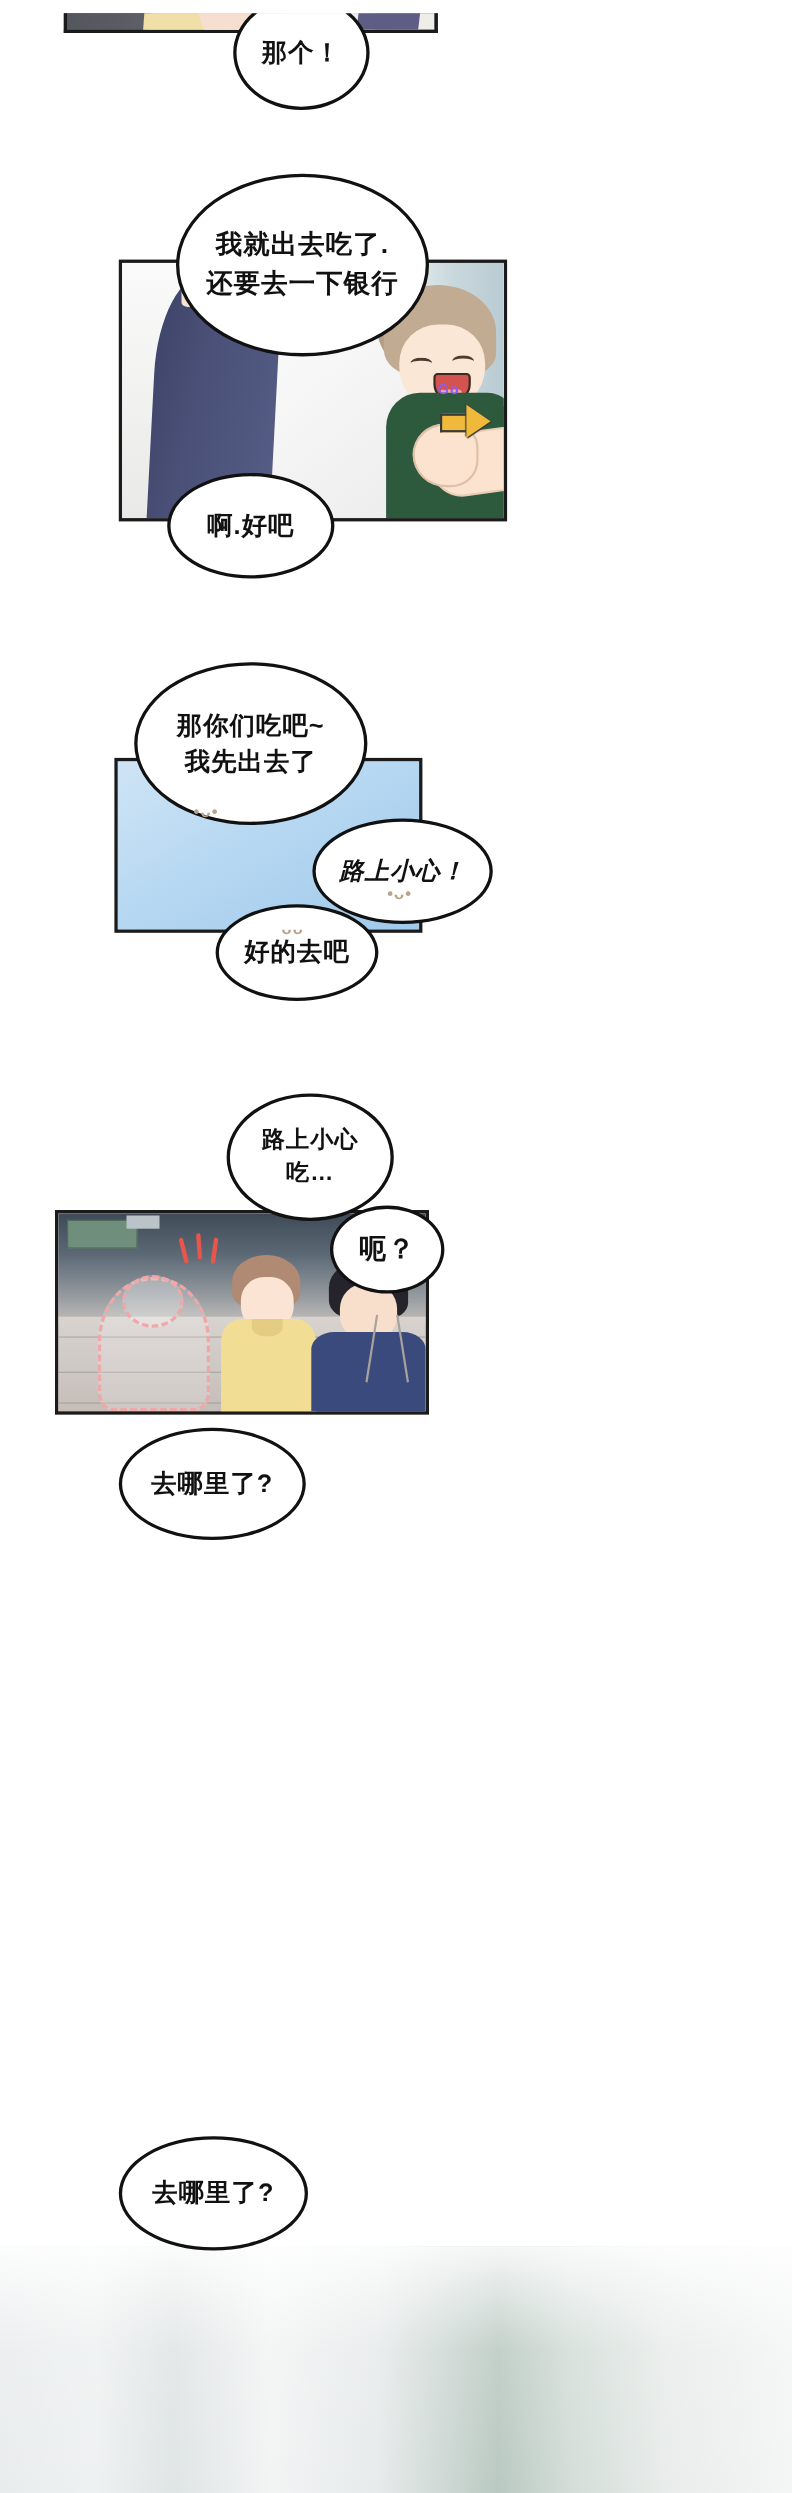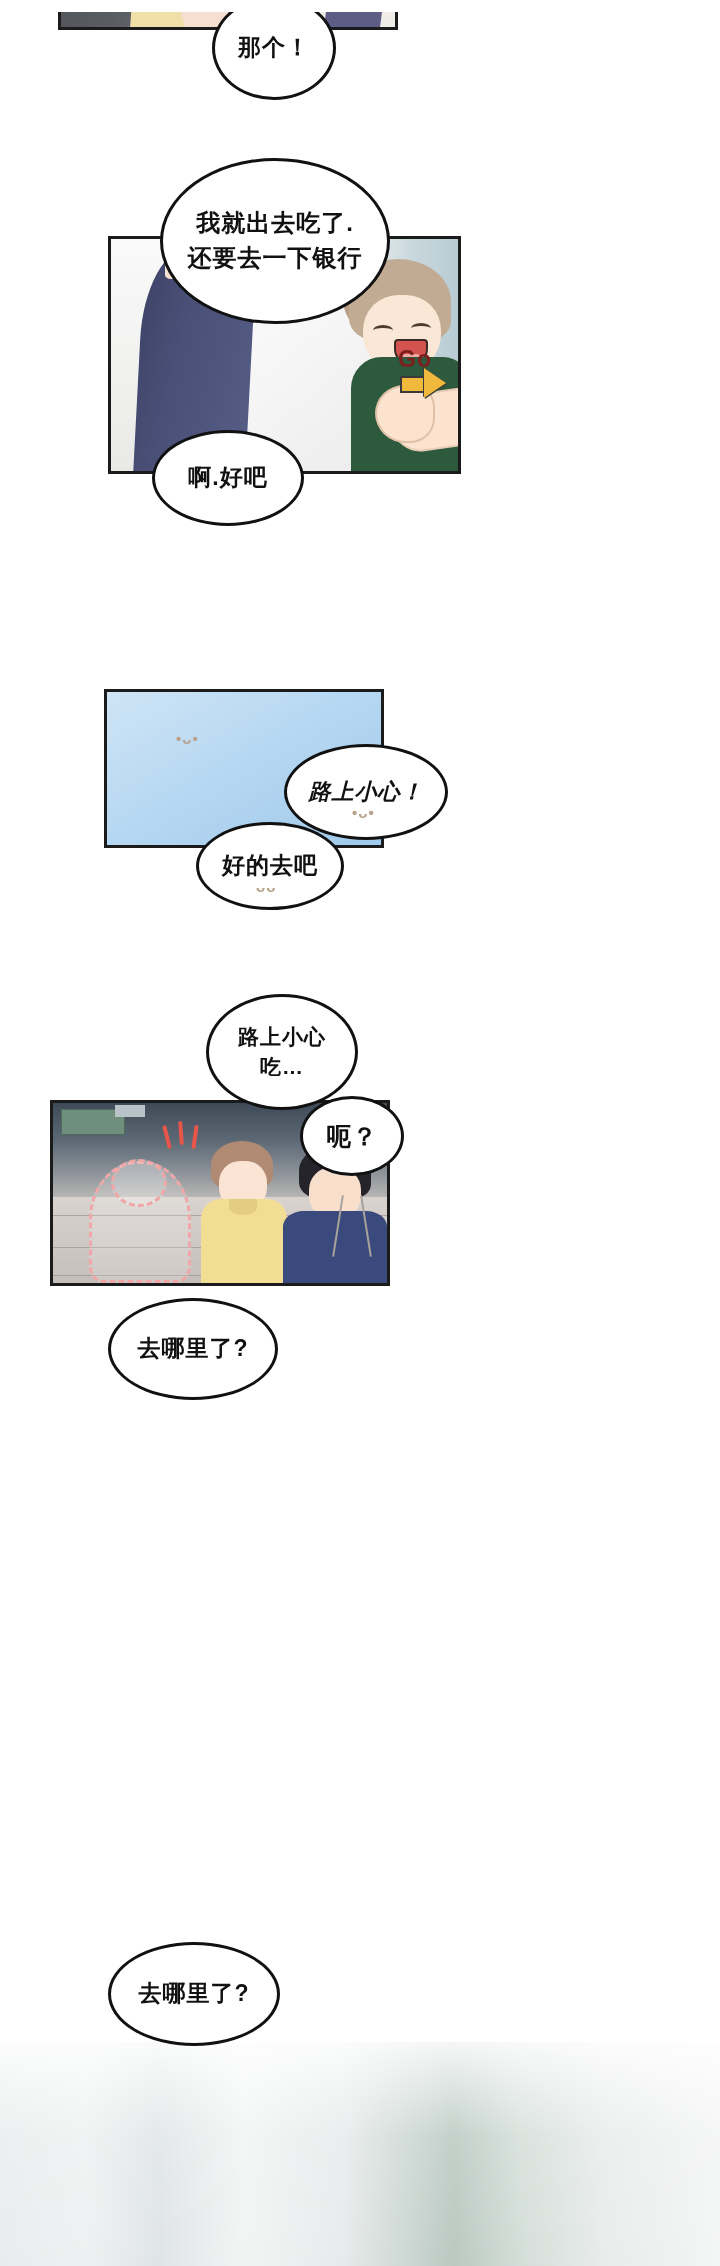--- a/index.html
+++ b/index.html
@@ -171,23 +171,23 @@
   #p2-hand {
     position: absolute; left: 264px; top: 146px; width: 56px; height: 54px;
     background: #fbe3d0; border-radius: 52% 40% 45% 55%;
     border: 2px solid #e0c0a6;
   }
   
   #p2-go {
     position: absolute;
     left: 398px; top: 334px;
     z-index: 35;
-    font-size: 23px;
+    font-size: 13px;
     font-weight: 700;
-    color: #7f1d1d;
+    color: #8b5cf6;
     letter-spacing: 1px;
   }
   #p2-arrow {
     position: absolute;
     left: 400px; top: 356px;
     width: 0; height: 0;
     z-index: 35;
   }
   #p2-arrow::before {
     content: "";
@@ -421,30 +421,32 @@
   <div id="p2-go">Go</div>
   <div id="p2-arrow"></div>
 
   <div class="bubble" id="b-eatout">我就出去吃了.
 还要去一下银行</div>
 
   <div class="bubble" id="b-ahok">啊.好吧</div>
 
   <div class="panel" id="panel3"></div>
 
+  <div class="bubble" id="b-yougoeat">那你们吃吧~
+我先出去了</div>
 
   <div class="mini-face" style="left:176px; top:718px;">•ᴗ•</div>
 
   <div class="bubble" id="b-careful">路上小心！</div>
 
   <div class="mini-face" style="left:352px; top:792px;">•ᴗ•</div>
 
   <div class="bubble" id="b-okgo">好的去吧</div>
 
-  <div class="mini-face" style="left:256px; top:866px;">ᴗᴗ</div>
+  <div class="mini-face" style="left:256px; top:824px;">ᴗᴗ</div>
 
   <div class="panel" id="panel4">
     <div id="p4-wallbk"></div>
     <div id="p4-floor"></div>
     <div class="p4-floorline" style="left:0; top:112px; width:100%;"></div>
     <div class="p4-floorline" style="left:0; top:144px; width:100%;"></div>
     <div class="p4-floorline" style="left:0; top:172px; width:100%;"></div>
     <div id="p4-greenbox"></div>
     <div id="p4-lamp"></div>
     <div id="p4-ghost"></div>

